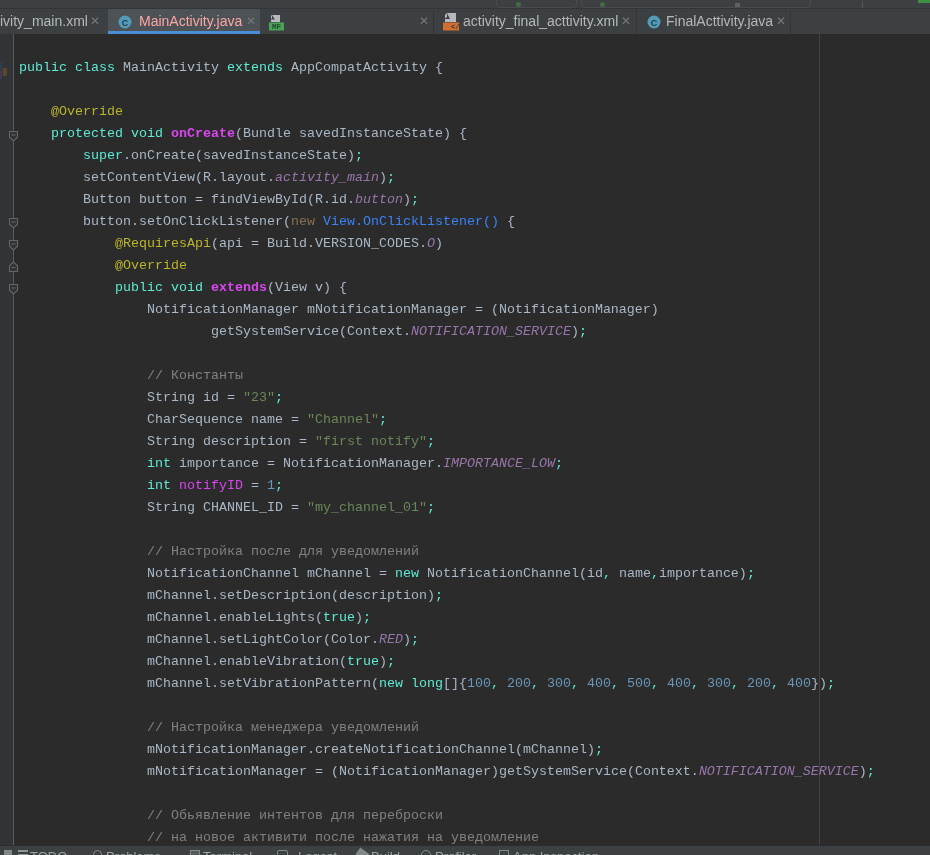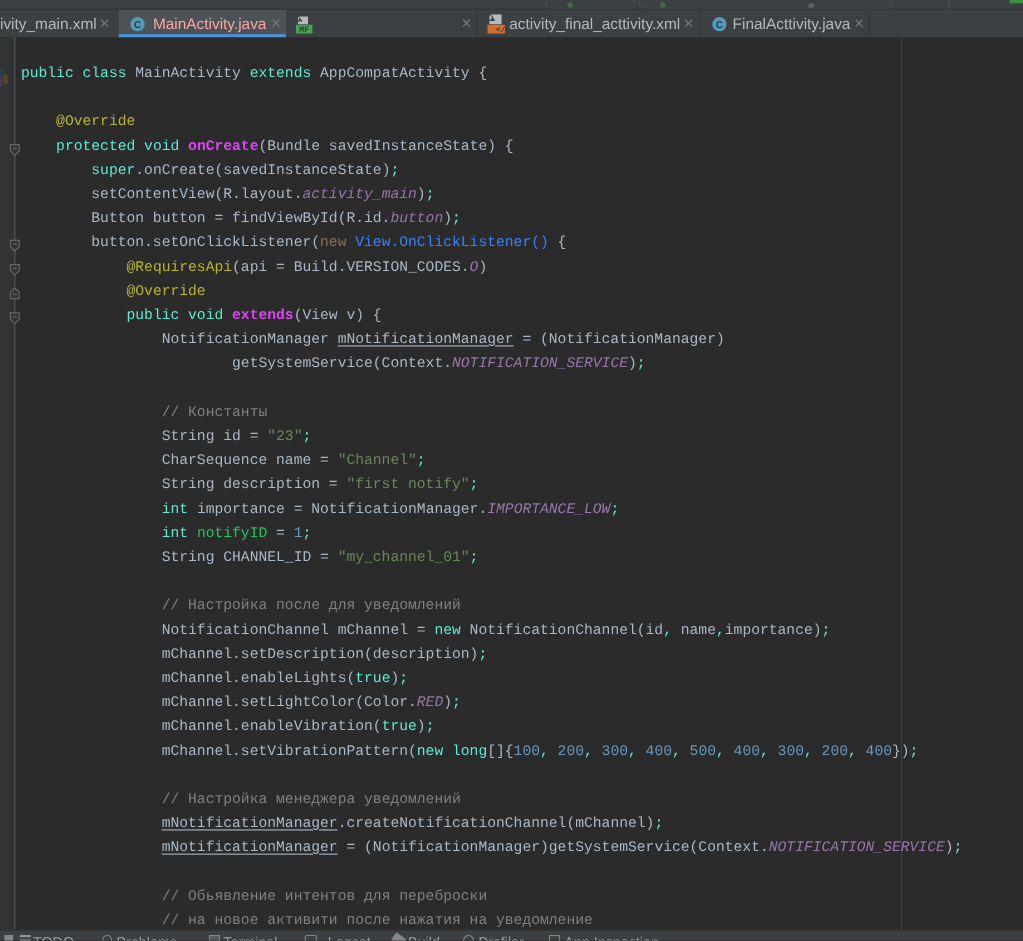--- a/index.html
+++ b/index.html
@@ -19,22 +19,22 @@
 pre{position:absolute;left:19px;top:23px;margin:0;font-family:"Liberation Mono",monospace;font-size:13.33px;line-height:22px;color:#a9b7c6;}
 .k{color:#5eead4;}
 .m{color:#d946ef;font-weight:bold;}
 .a{color:#bbb529;}
 .s{color:#6a8759;}
 .n{color:#6897bb;}
 .c{color:#808080;margin-top:44px;}
 .f{color:#9876aa;font-style:italic;}
 .g{color:#3b82f6;}
 .gn{color:#8a6f55;}
-.gv{color:#22c55e;}
-.u{text-decoration:underline;text-underline-offset:2px;}
+.gv{color:#d946ef;}
+.u{text-underline-offset:2px;}
 #bottombar{position:absolute;left:0;top:845px;width:930px;height:10px;background:#3d4042;border-top:1px solid #2b2d2f;}
 .bi{position:absolute;top:3px;font-size:13px;color:#9ea3a6;white-space:nowrap;}
 .bicon{position:absolute;top:4px;}
 </style></head>
 <body>
 <div id="toolbar">
  <div class="box" style="left:496px;width:79px;"></div>
  <div class="box" style="left:581px;width:228px;"></div>
  <div style="position:absolute;left:516px;top:2px;width:5px;height:5px;border-radius:3px;background:#416b43;"></div>
  <div style="position:absolute;left:600px;top:2px;width:5px;height:5px;border-radius:3px;background:#416b43;"></div>

